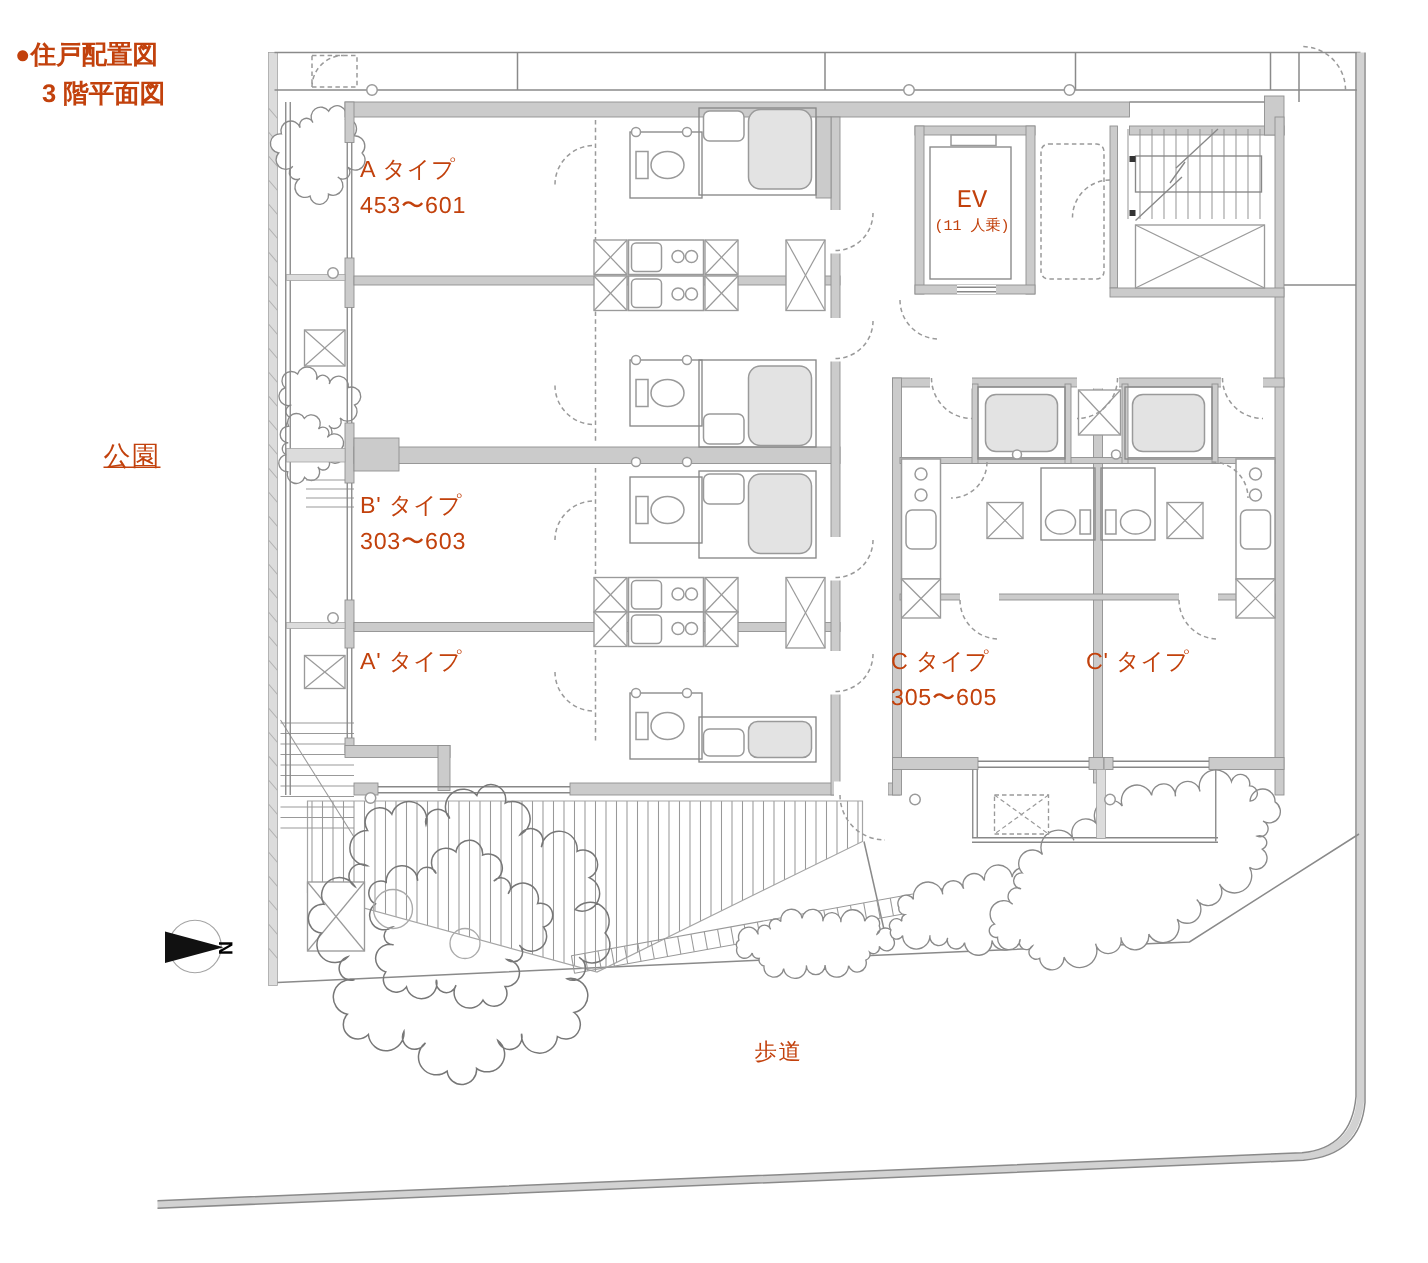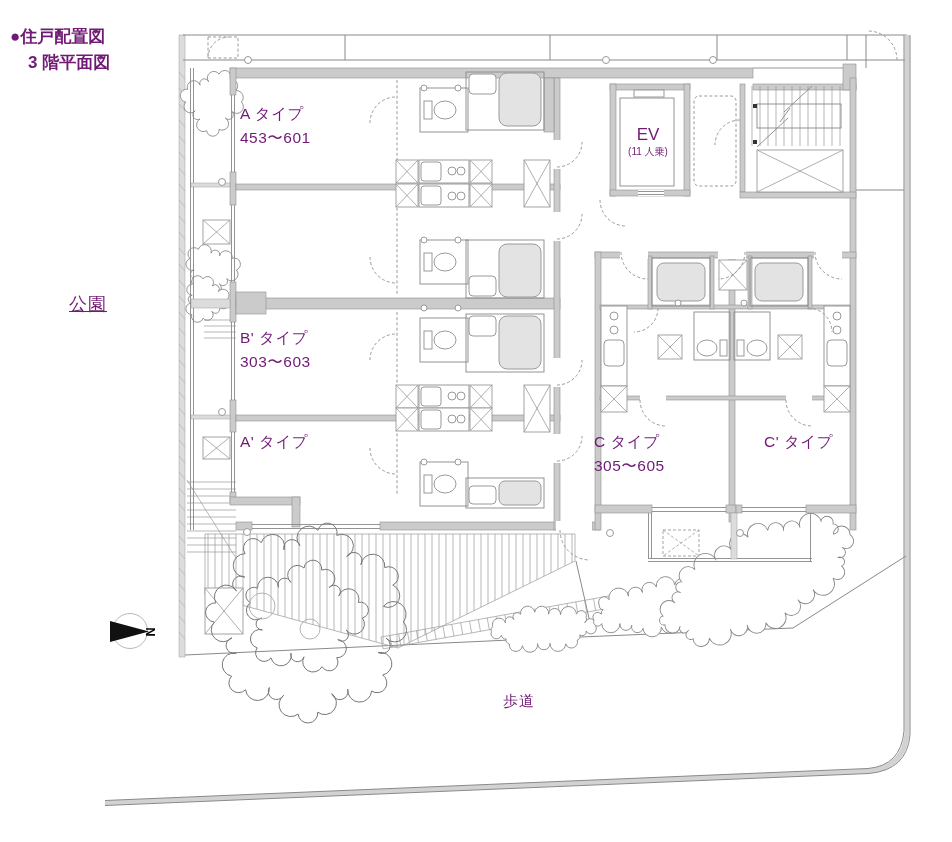--- a/index.html
+++ b/index.html
@@ -1,26 +1,26 @@
 <!DOCTYPE html>
 <html><head>
 <meta charset="utf-8">
 <style>
   html,body{margin:0;padding:0;background:#fff;}
   #page{position:relative;width:952px;height:842px;background:#fff;overflow:hidden;
         font-family:"Liberation Sans","DejaVu Sans",sans-serif;color:#000;}
   #plan{position:absolute;left:0;top:0;}
-  .lbl{position:absolute;white-space:nowrap;color:#701a75;}
+  .lbl{position:absolute;white-space:nowrap;color:#c2410c;}
   .title{left:10px;top:24px;font-size:17px;font-weight:bold;line-height:1.5;}
   .title .l2{display:block;margin-left:18px;}
   .unit{width:140px;font-size:15.5px;line-height:1.55;letter-spacing:.5px;white-space:normal;}
   .unit span{display:block;}
   .park{left:69px;top:292px;font-size:18px;letter-spacing:1px;text-decoration:underline;}
   .walk{left:503px;top:692px;font-size:15px;letter-spacing:1px;}
-  .ev{left:612px;top:125px;width:72px;text-align:center;white-space:normal;}
+  .ev{left:612px;top:125px;width:72px;text-align:center;white-space:normal;font-family:Liberation Mono, monospace;}
   .ev .ev1{display:block;font-size:17px;line-height:1.2;}
   .ev .ev2{display:block;font-size:10px;line-height:1.3;}
   
   .site{stroke:#8a8a8a;stroke-width:1;fill:none;}
   .thin{stroke:#a5a5a5;stroke-width:.8;fill:none;}
   .curb{stroke:#d2d2d2;stroke-width:5;fill:none;}
   .wall{fill:#cbcbcb;stroke:#909090;stroke-width:.6;}
   .wallL{fill:#dcdcdc;stroke:#a0a0a0;stroke-width:.5;}
   .ln2{stroke:#888;stroke-width:.9;fill:none;}
   .dsh{stroke:#9a9a9a;stroke-width:1;fill:none;stroke-dasharray:3 2.2;}
@@ -586,21 +586,21 @@
   <span>B' タイプ</span>
       <span>303〜603</span>
 </div>
 <div class="lbl unit" style="left:240px;top:430px">
   <span>A' タイプ</span>
 </div>
 <div class="lbl unit" style="left:594px;top:430px">
   <span>C タイプ</span>
       <span>305〜605</span>
 </div>
-<div class="lbl unit" style="left:764px;top:430px">
+<div class="lbl unit" style="left:724px;top:430px">
   <span>C' タイプ</span>
 </div>
 <div class="lbl ev">
   <span class="ev1">EV</span>
   <span class="ev2">(11 人乗)</span>
 </div>
 
 </div>
 
 </body></html>

